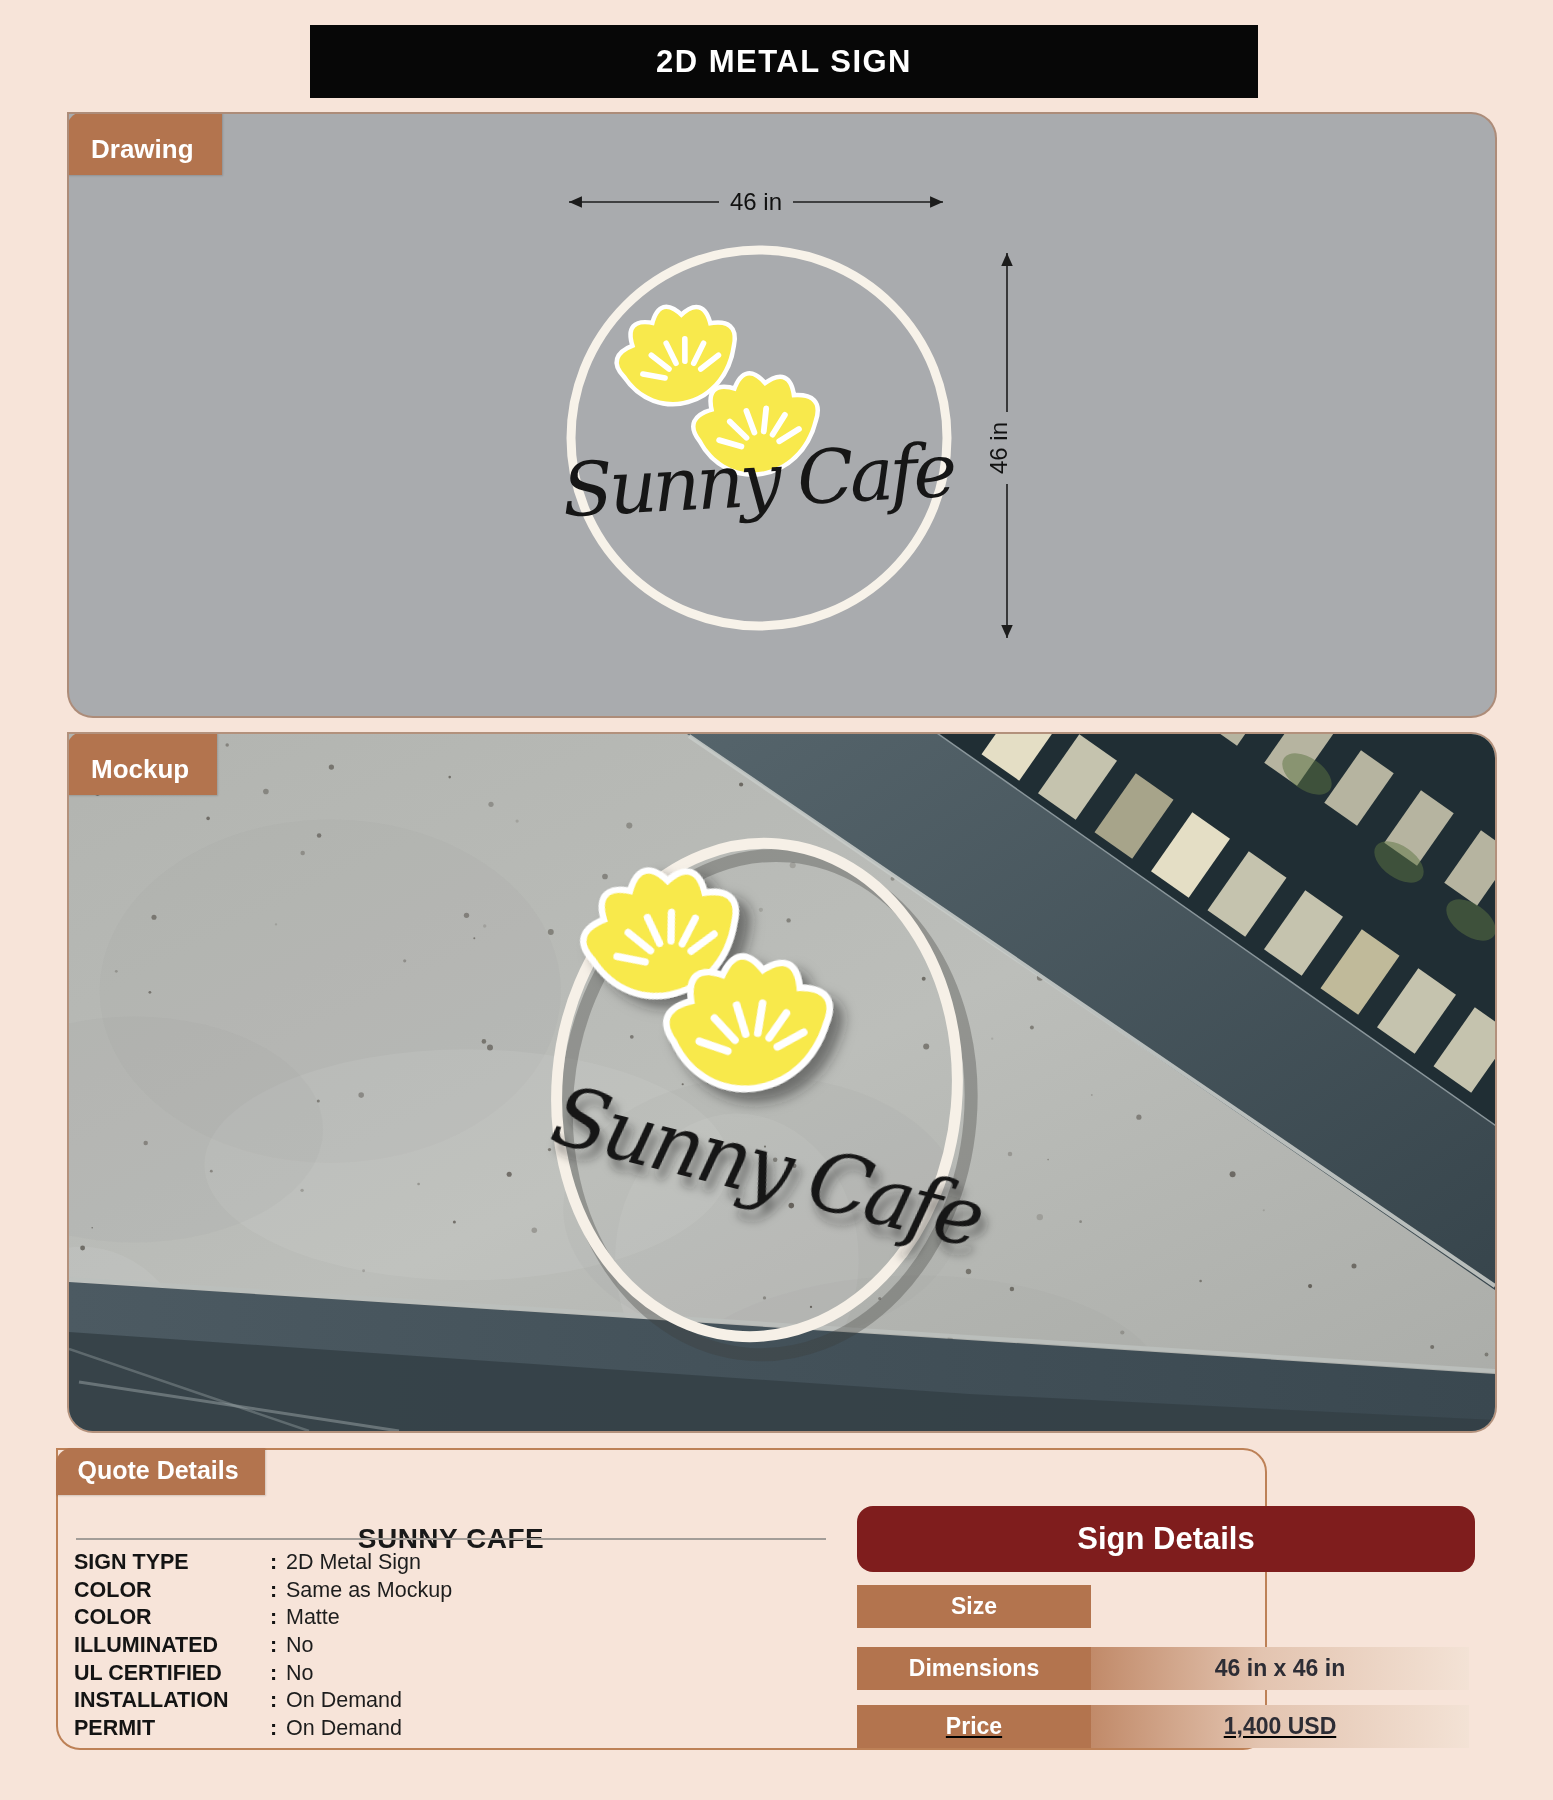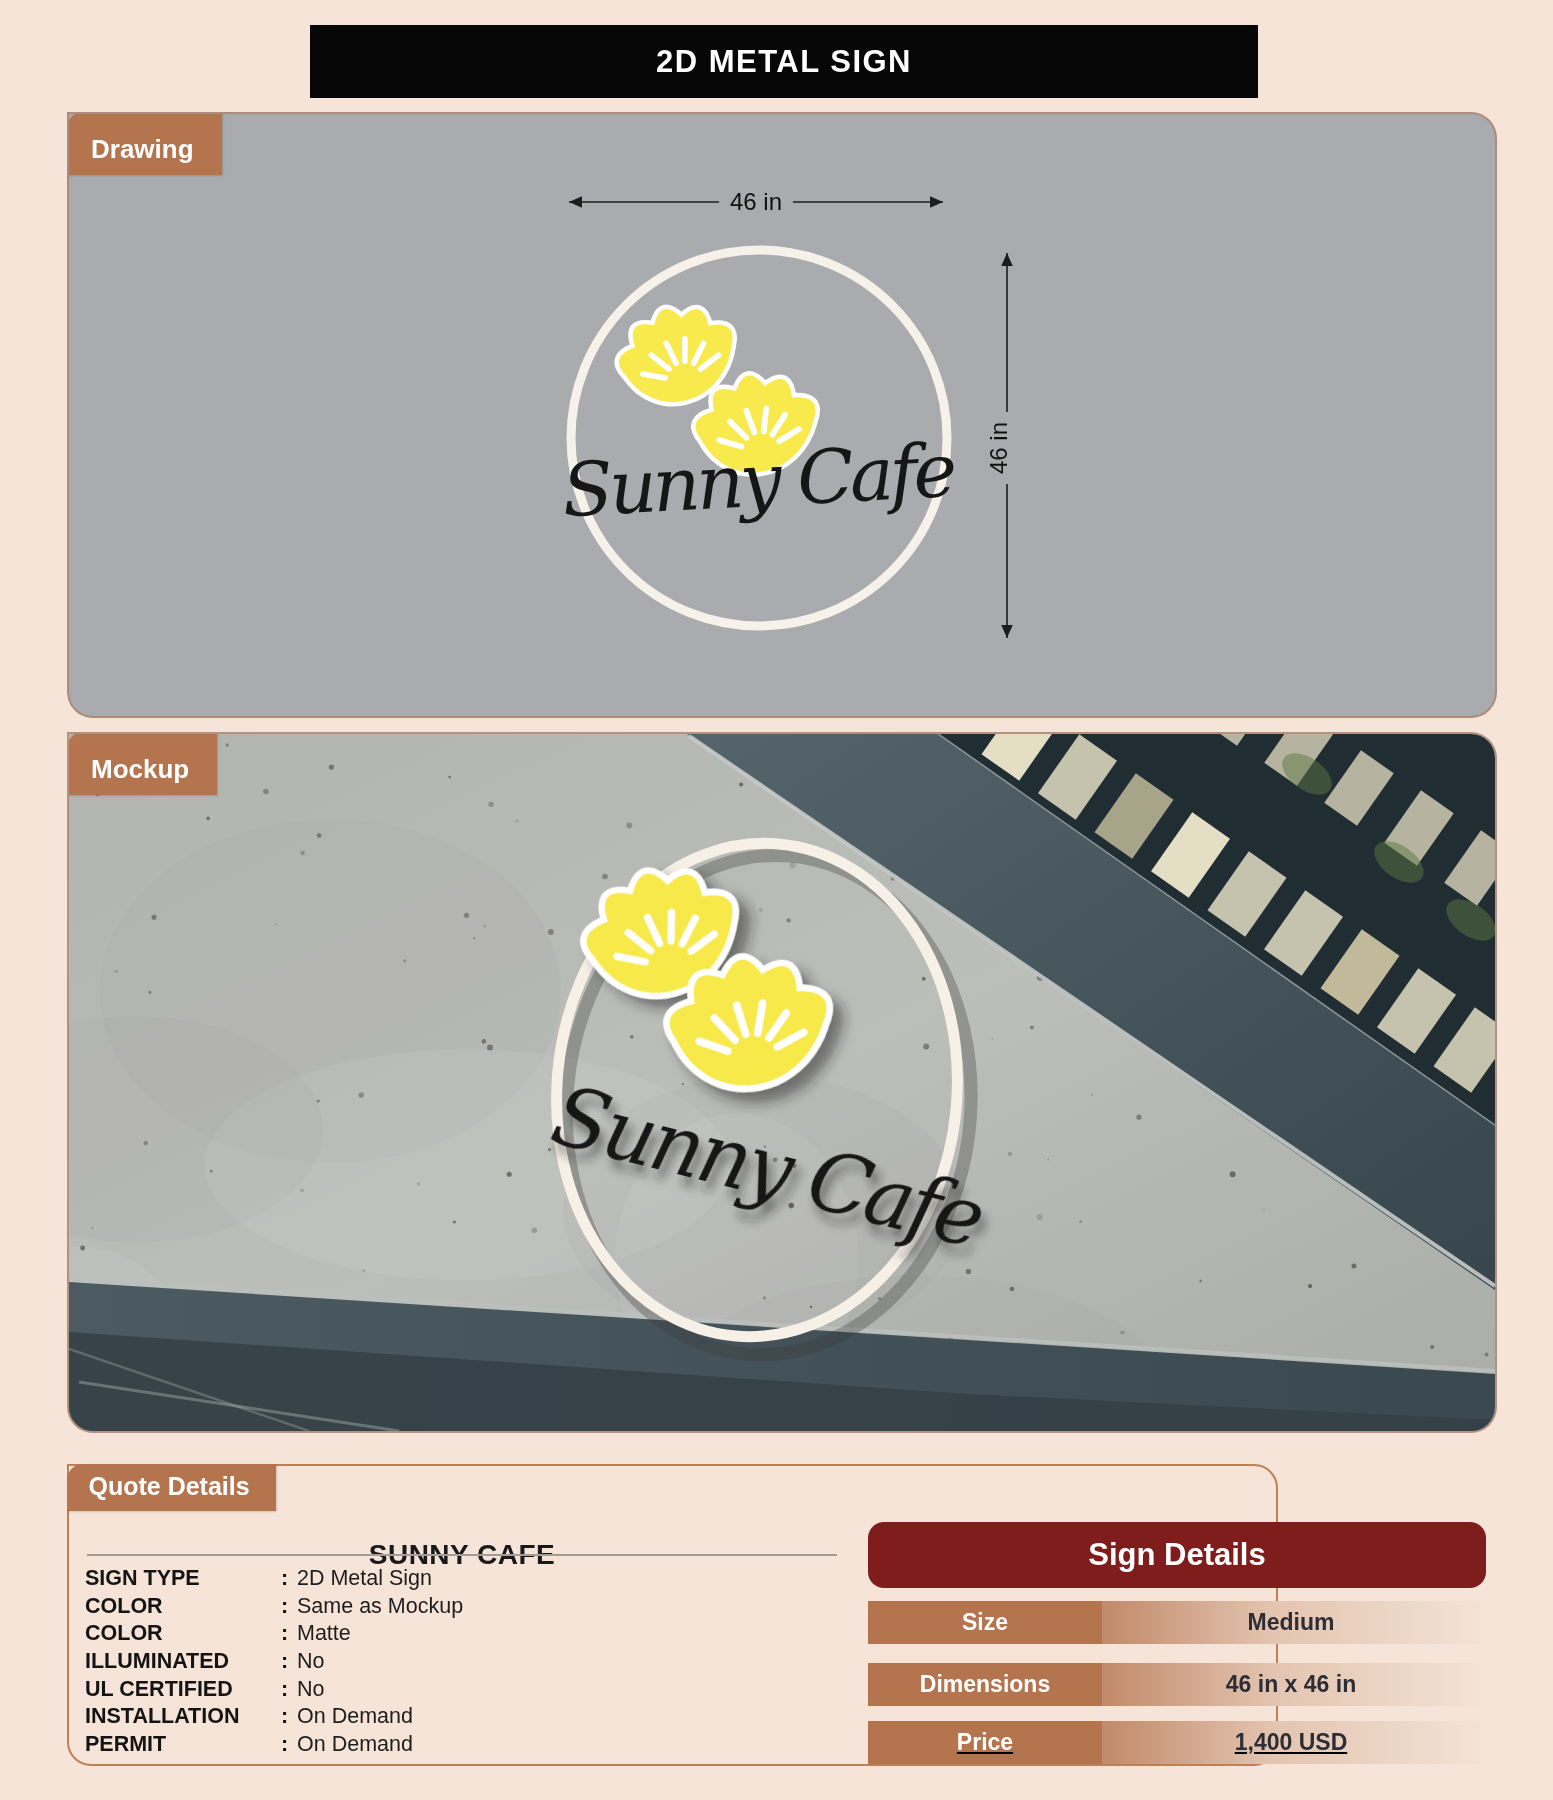--- a/index.html
+++ b/index.html
@@ -30,24 +30,23 @@
   .mockup-panel{top:732px;height:701px;background:#b5b7b3;overflow:hidden;}
   .tab{
     position:absolute;top:-2px;left:-2px;z-index:5;
     background:var(--accent);color:#fff;
     font-size:26px;font-weight:bold;
     padding:22px 28px 10px 24px;
     border-radius:16px 0 0 0;
     box-shadow:1px 1px 2px rgba(0,0,0,.15);
   }
   .quote-panel{
-    position:absolute;left:67px;top:1448px;width:1211px;height:302px;
+    position:absolute;left:56px;top:1448px;width:1211px;height:302px;
     border:2.5px solid #bd8157;
     border-radius:0 24px 24px 24px;
-    margin-top:16px;
   }
   .quote-tab{top:-2.5px;left:-2.5px;font-size:25px;padding:8px 26px 10px 22px;}
   .quote-heading{
     position:absolute;left:18px;top:50px;width:750px;text-align:center;
     font-size:28px;font-weight:bold;color:#191919;letter-spacing:.5px;
   }
   .quote-divider{
     position:absolute;left:18px;top:88px;width:750px;height:2px;background:#a39d98;
   }
   .spec-list{position:absolute;left:16px;top:99px;width:770px;}
@@ -411,21 +410,20 @@
         <span class="spec-value">On Demand</span>
       </div>
     </div>
 
   <div class="sd-header">
     <span>Sign Details</span>
   </div>
   <div id="sd-rows">
       <div class="sd-row" style="top: 135px;">
         <div class="sd-label">Size</div>
-        <div class="sd-value">Medium</div>
       </div>
       <div class="sd-row" style="top: 197px;">
         <div class="sd-label">Dimensions</div>
         <div class="sd-value">46 in x 46 in</div>
       </div>
       <div class="sd-row" style="top: 255px; text-decoration: underline;">
         <div class="sd-label">Price</div>
         <div class="sd-value">1,400 USD</div>
       </div>
     </div>

